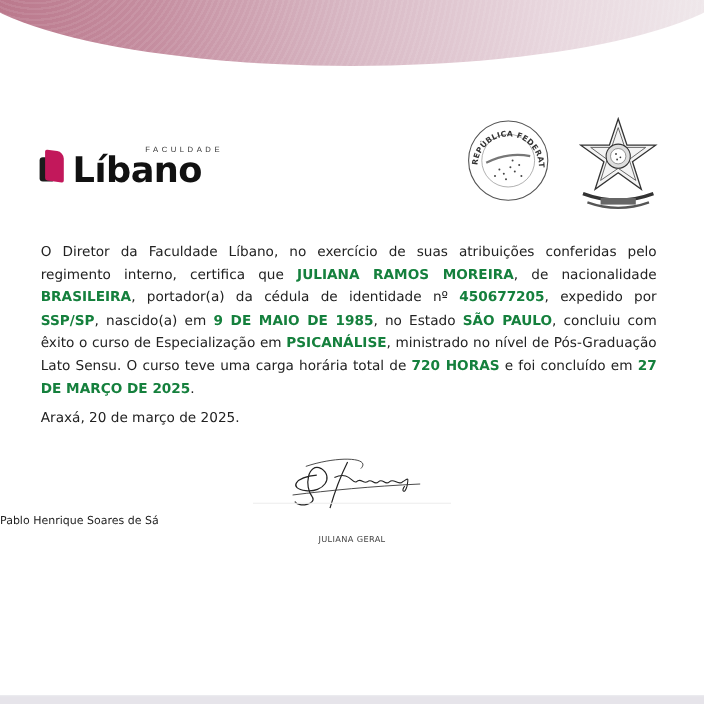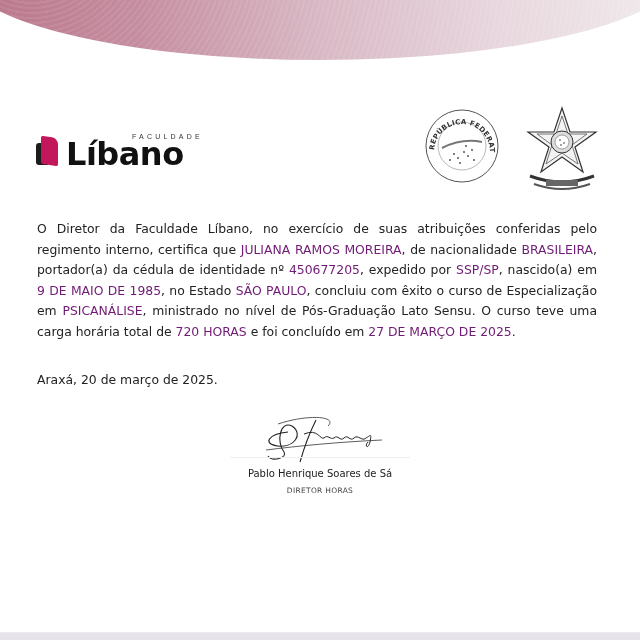--- a/index.html
+++ b/index.html
@@ -23,25 +23,25 @@
   .logo-mark .front { position: absolute; left: 5px; top: 0; width: 17px; height: 28px; background: #c2185b; border-radius: 2px 6px 2px 2px; transform: skewY(8deg); }
   .logo-faculdade { position: absolute; left: 96px; top: 0px; font-family: "Liberation Sans", sans-serif; font-size: 7px; letter-spacing: 3.2px; color: #333; white-space: nowrap; }
   .logo-name { position: absolute; left: 30px; top: 2px; font-family: "DejaVu Sans", sans-serif; font-weight: bold; font-size: 32px; letter-spacing: -0.5px; color: #111; white-space: nowrap; line-height: 38px; }
   .seal-republica { position: absolute; left: 424px; top: 108px; width: 76px; height: 76px; }
   .coat-of-arms { position: absolute; left: 524px; top: 104px; width: 76px; height: 90px; }
   .body-text {
     position: absolute; left: 37px; top: 219px; width: 560px;
     font-family: "DejaVu Sans", sans-serif; font-size: 12.4px; line-height: 20.6px;
     text-align: justify; color: #222;
   }
-  .body-text b { font-weight: normal; color: #701a75; }
+  .body-text b { font-weight: bold; color: #15803d; }
   .place-date { position: absolute; left: 37px; top: 372px; font-size: 12.4px; color: #222; }
   .signature { position: absolute; left: 258px; top: 412px; width: 130px; height: 55px; }
   .sig-line { position: absolute; left: 230px; top: 457px; width: 180px; height: 1px; background: #eee; }
-  .signer-name { position: absolute; left: 0; width: 640px; top: 468px; text-align: center; font-size: 10px; color: #222; }
+  .signer-name { position: absolute; left: 0; width: 640px; top: 468px; font-size: 10px; color: #222; }
   .signer-title { position: absolute; left: 0; width: 640px; top: 486px; text-align: center; font-size: 7.5px; color: #444; letter-spacing: 0.3px; }
   .bottom-bar { position: absolute; left: 0; bottom: 0; width: 640px; height: 7px; background: #e6e4ea; border-top: 1px solid #ecebef; }
 </style>
 </head>
 <body>
 
 <div class="top-banner"></div>
 
 <div class="logo">
   <div class="logo-mark">
@@ -98,15 +98,15 @@
 
 <svg class="signature" viewBox="0 0 130 55">
   <path d="M 30 20 C 10 22, 4 32, 20 34 C 36 36, 46 22, 34 14 C 22 8, 18 30, 26 40 C 30 46, 14 50, 10 44" fill="none" stroke="#222" stroke-width="1.1"></path>
   <path d="M 58 8 C 52 20, 46 36, 42 50" fill="none" stroke="#222" stroke-width="1.1"></path>
   <path d="M 46 22 C 60 16, 62 28, 66 26 C 70 22, 72 28, 76 26 C 80 22, 82 30, 86 26 C 90 22, 92 30, 96 26 C 100 22, 104 30, 108 26 C 112 24, 114 20, 112 30 C 110 38, 106 34, 110 30" fill="none" stroke="#222" stroke-width="1"></path>
   <path d="M 8 38 C 40 34, 80 30, 124 28" fill="none" stroke="#333" stroke-width="0.8"></path>
   <path d="M 20 12 C 50 2, 80 4, 70 14" fill="none" stroke="#333" stroke-width="0.8"></path>
 </svg>
 <div class="sig-line"></div>
 <div class="signer-name">Pablo Henrique Soares de Sá</div>
-<div class="signer-title">DIRETOR HORAS</div>
+<div class="signer-title">JULIANA GERAL</div>
 
 <div class="bottom-bar"></div>
 
 </body></html>

